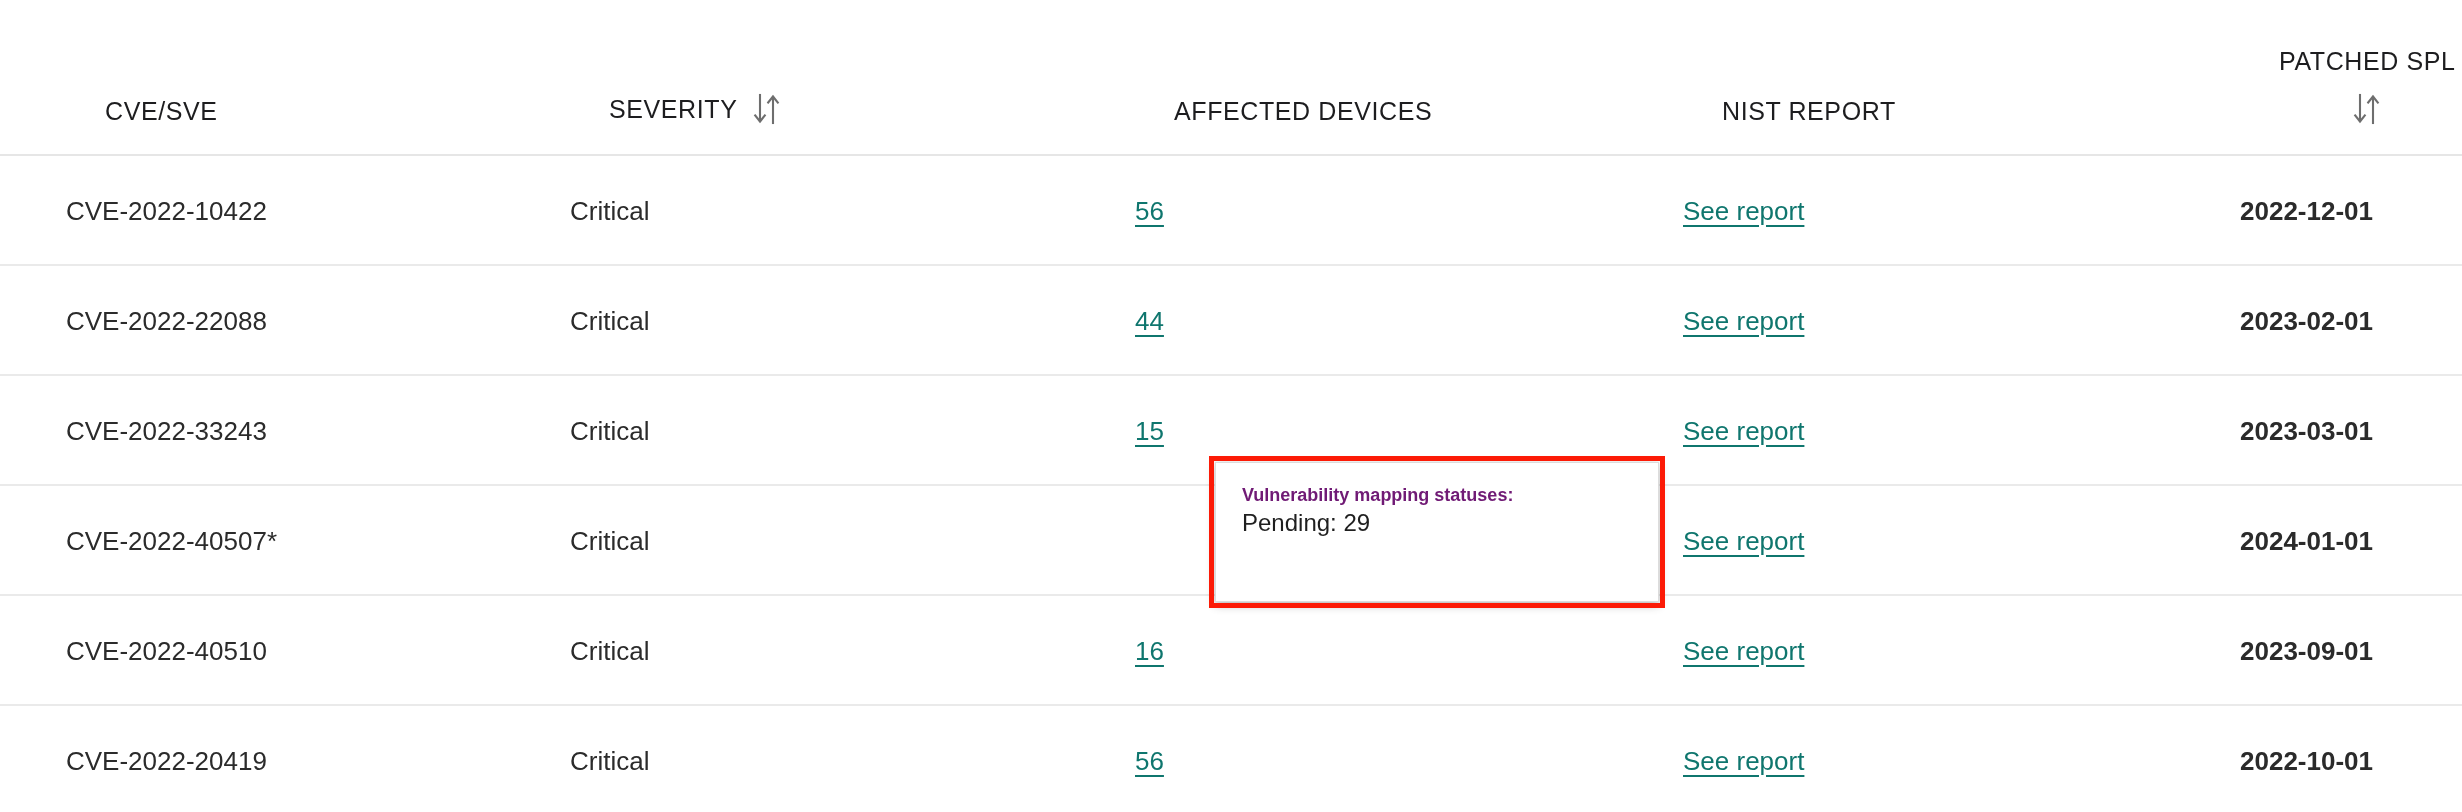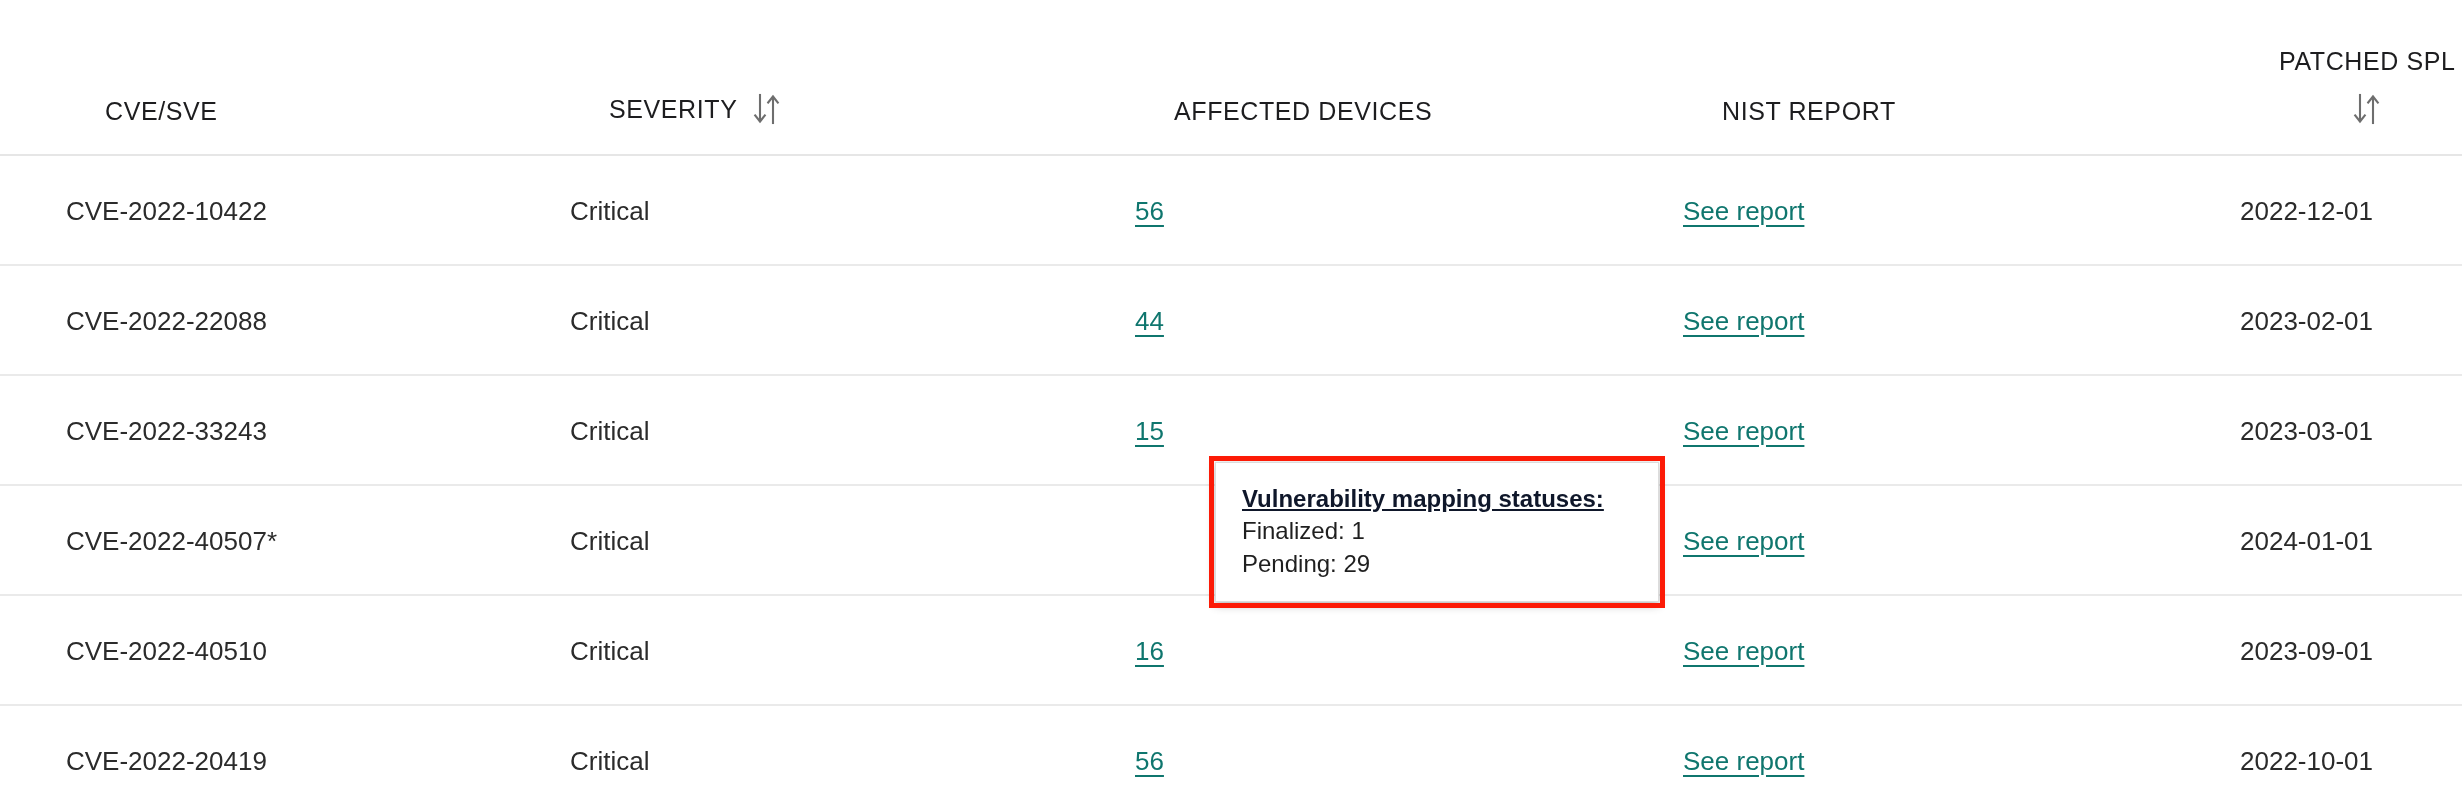--- a/index.html
+++ b/index.html
@@ -69,21 +69,21 @@
     font-size: 26px;
     color: #2b2b2b;
     white-space: nowrap;
   }
 
   
   .col-cve   { left: 66px; }
   .col-sev   { left: 570px; }
   .col-dev   { left: 1135px; }
   .col-nist  { left: 1683px; }
-  .col-spl   { left: 2240px; }
+  .col-spl   { left: 2240px; font-weight: bold; }
 
   .hdr-cve   { left: 64px; }
   .hdr-sev   { left: 568px; }
   .hdr-dev   { left: 1133px; }
   .hdr-nist  { left: 1681px; }
   .hdr-spl   { left: 2238px; flex-direction: column; }
 
   
   a.tbl-link {
     color: #0f766e;
@@ -146,26 +146,25 @@
     width: 444px;
     height: 140px;
     box-sizing: border-box;
     background: #ffffff;
     border: 1px solid #dcdcdc;
     box-shadow: 0 3px 9px rgba(0,0,0,0.30);
     padding: 20px 26px 0 26px;
     z-index: 35;
   }
   .tooltip-title {
-    font-size: 24px;
+    font-size: 18px;
     font-weight: 700;
-    color: #0f172a;
+    color: #701a75;
     line-height: 1.35;
     white-space: nowrap;
-    text-decoration: underline;
   }
   .tooltip-line {
     font-size: 24px;
     font-weight: 400;
     color: #1f1f1f;
     line-height: 1.35;
     white-space: nowrap;
   }
 </style>
 </head>
@@ -294,18 +293,17 @@
       <div class="cell col-nist">
         <a class="tbl-link">See report</a>
       </div>
       <div class="cell col-spl">2022-10-01</div>
     </div>
 
   </div>
 
   <div class="tooltip-box">
     <div class="tooltip-title">Vulnerability mapping statuses:</div>
-    <div class="tooltip-line">Finalized: 1</div>
     <div class="tooltip-line">Pending: 29</div>
   </div>
   <div class="tooltip-anno"></div>
 
 </div>
 
 </body></html>

